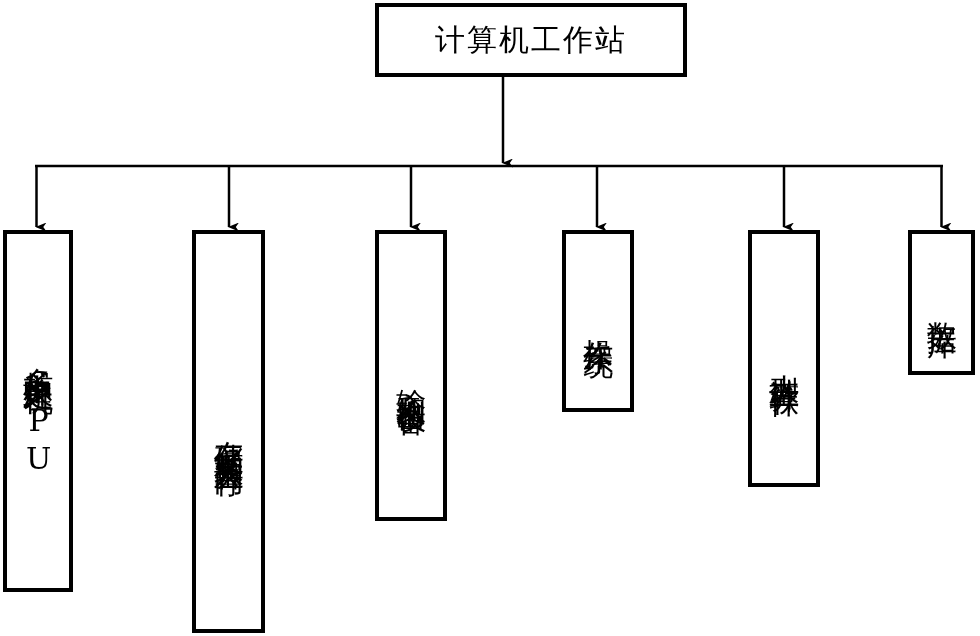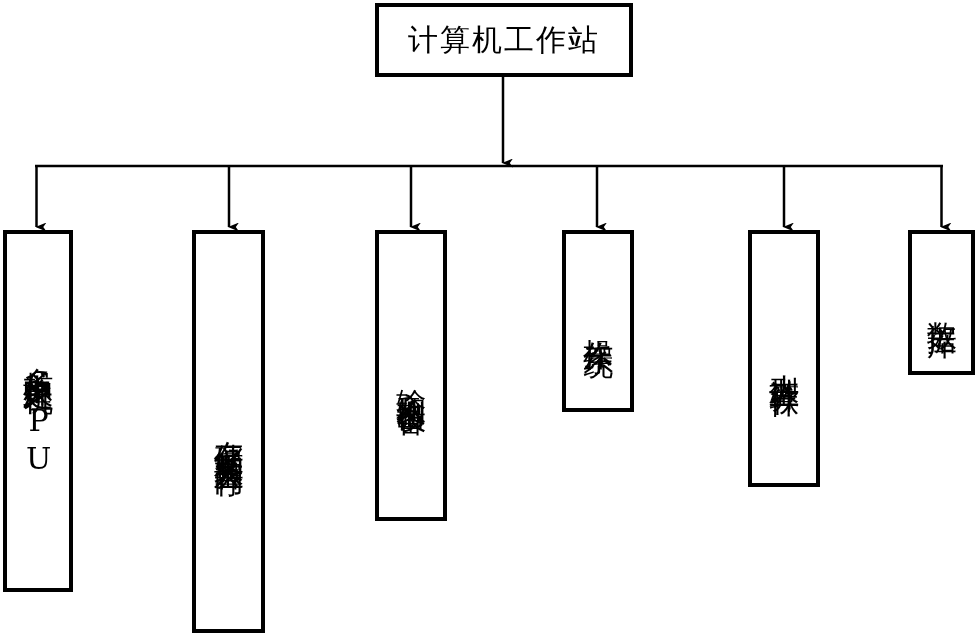--- a/index.html
+++ b/index.html
@@ -78,21 +78,21 @@
     <line x1="35" y1="166" x2="943" y2="166" stroke="#000000" stroke-width="2.5"></line>
 
     <line x1="36.5" y1="166" x2="36.5" y2="227" stroke="#000000" stroke-width="2.5" marker-end="url(#arrow)"></line>
     <line x1="229" y1="166" x2="229" y2="227" stroke="#000000" stroke-width="2.5" marker-end="url(#arrow)"></line>
     <line x1="411" y1="166" x2="411" y2="227" stroke="#000000" stroke-width="2.5" marker-end="url(#arrow)"></line>
     <line x1="597" y1="166" x2="597" y2="227" stroke="#000000" stroke-width="2.5" marker-end="url(#arrow)"></line>
     <line x1="784" y1="166" x2="784" y2="227" stroke="#000000" stroke-width="2.5" marker-end="url(#arrow)"></line>
     <line x1="941.5" y1="166" x2="941.5" y2="227" stroke="#000000" stroke-width="2.5" marker-end="url(#arrow)"></line>
   </svg>
 
-  <div class="node root" style="left:375px; top:3px; width:258px; height:74px;">
+  <div class="node root" style="left:375px; top:3px; width:312px; height:74px;">
     <span class="node-label label-h">计算机工作站</span>
   </div>
 
   <div class="node" style="left:3px; top:230px; width:70px; height:362px;">
     <span class="node-label label-v">多核中央处理机CPU</span>
   </div>
 
   <div class="node" style="left:192px; top:230px; width:73px; height:403px;">
     <span class="node-label label-v">存储硬盘和大容量内存</span>
   </div>

